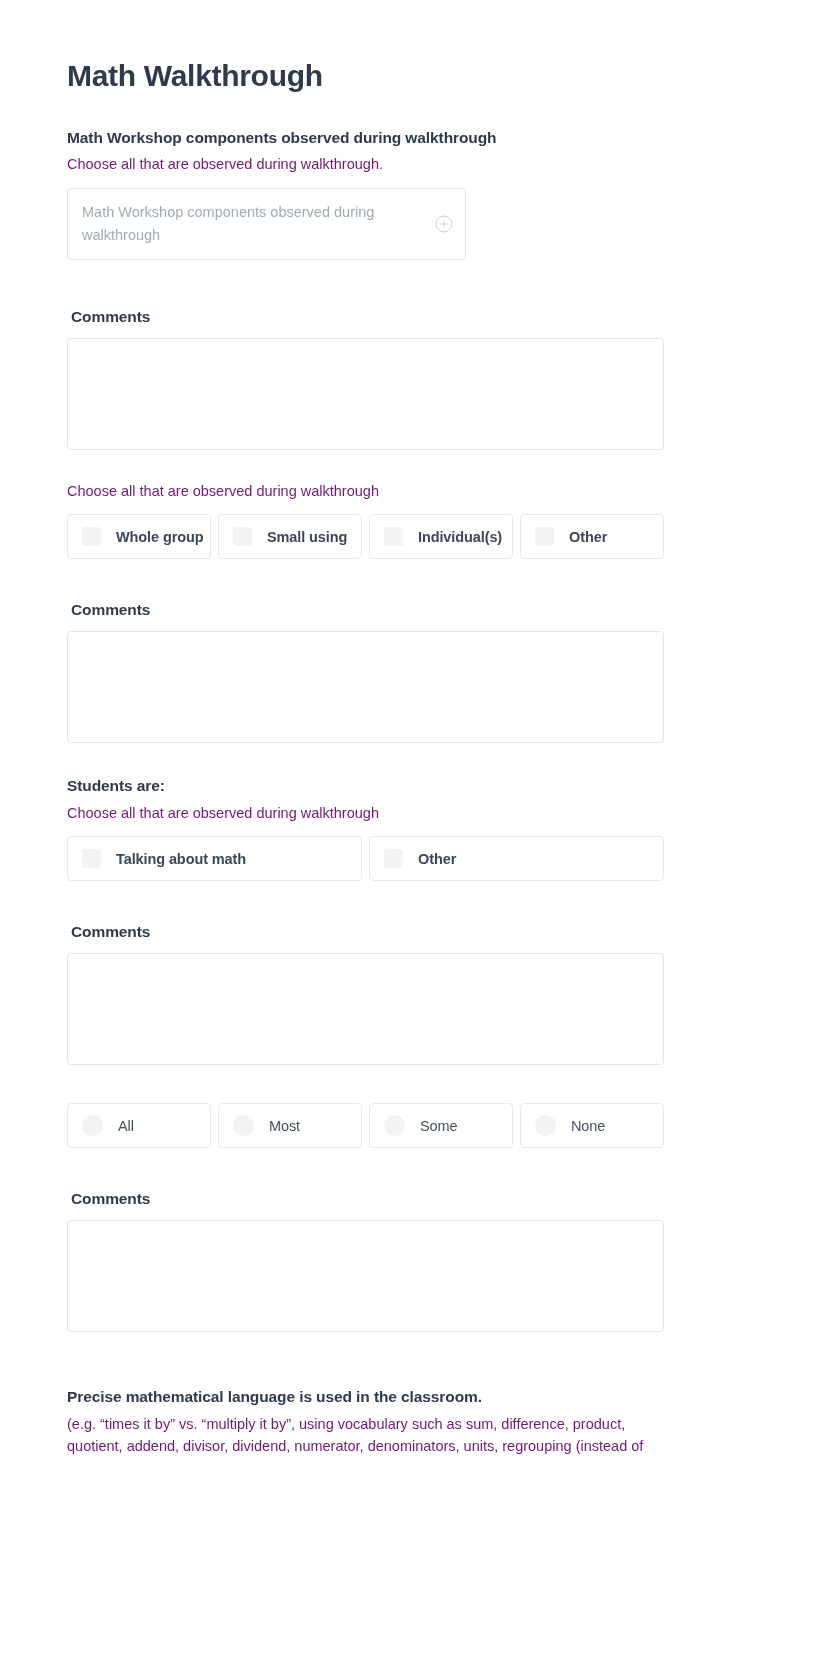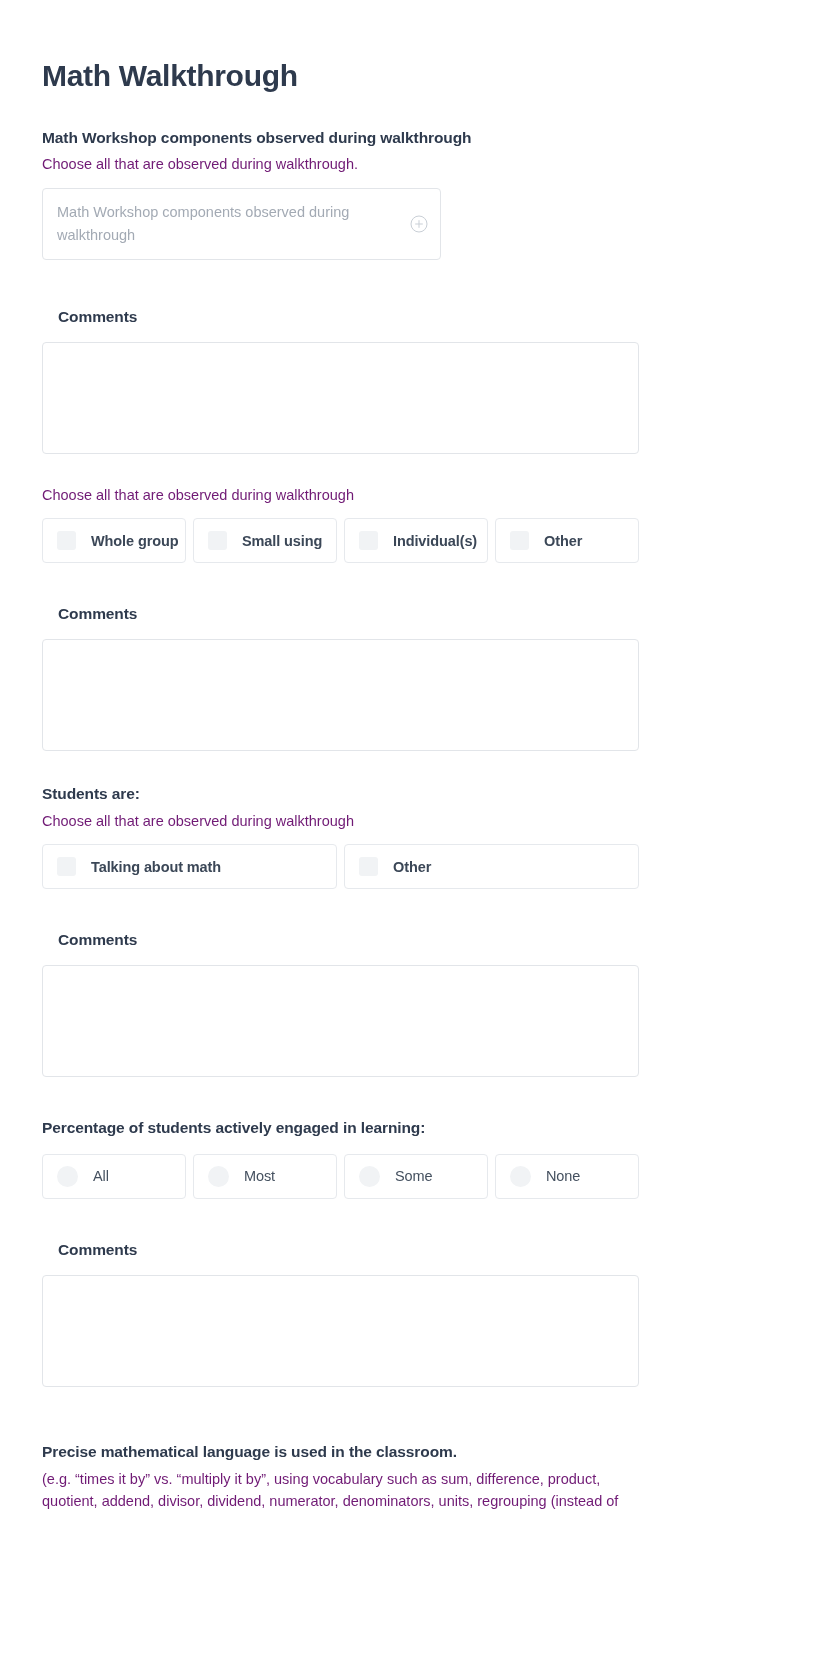--- a/index.html
+++ b/index.html
@@ -12,21 +12,21 @@
     width: 840px;
     height: 1680px;
     overflow: hidden;
     font-family: "Liberation Sans", sans-serif;
     color: #33404f;
     -webkit-font-smoothing: antialiased;
   }
 
   .page {
     width: 840px;
-    padding: 0 42px;
+    padding: 0 67px;
   }
 
   
   .page-title {
     font-size: 30px;
     font-weight: bold;
     color: #2e3a4d;
     letter-spacing: -0.3px;
     margin: 0;
     padding-top: 57px;
@@ -85,21 +85,21 @@
     height: 18px;
     flex: 0 0 auto;
   }
   .plus-icon svg { display: block; }
 
   
   .comments-label {
     font-size: 15.5px;
     font-weight: bold;
     color: #2e3a4d;
-    margin: 16px;
+    margin: 4px;
     letter-spacing: -0.1px;
   }
   .comments-block { margin-top: 42px; }
   .comments-block.first { margin-top: 48px; }
   .textarea-box {
     margin-top: 12px;
     width: 597px;
     height: 112px;
     border: 1px solid #e2e5e9;
     border-radius: 4px;
@@ -227,21 +227,20 @@
       </div>
     </div>
   </div>
 
   <div class="comments-block">
     <div class="comments-label">Comments</div>
     <div class="textarea-box"></div>
   </div>
 
   <div class="question-block tight">
-    <div class="q-title">Percentage of students actively engaged in learning:</div>
 
     <div class="option-row">
       <div class="option">
         <span class="radio-control"></span>
         <span class="option-label normal">All</span>
       </div>
       <div class="option">
         <span class="radio-control"></span>
         <span class="option-label normal">Most</span>
       </div>

